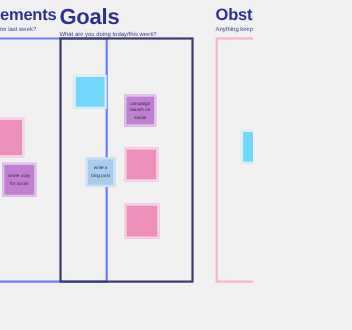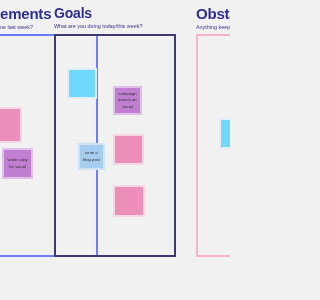--- a/index.html
+++ b/index.html
@@ -48,21 +48,21 @@
   #col-achievements .col-title { font-size: 15px; }
   #col-achievements .col-sub { font-size: 5.4px; margin-top: 4px; }
   #frame-achievements {
     left: -48px; top: 34px; width: 146px; height: 223px;
     border: 2px solid #6c7ef5;
     border-top-left-radius: 1px;
   }
 
   
   #col-goals { left: 54px; top: 6px; width: 124px; }
-  #col-goals .col-title { font-size: 14px; }
+  #col-goals .col-title { font-size: 20px; }
   #col-goals .col-sub { font-size: 5.4px; margin-top: 4px; }
   #frame-goals {
     left: 54px; top: 34px; width: 122px; height: 223px;
     border: 2px solid #3b3b70;
   }
 
   
   #col-obstacles { left: 196px; top: 6px; width: 120px; }
   #col-obstacles .col-title { font-size: 15px; }
   #col-obstacles .col-sub { font-size: 5.4px; margin-top: 4px; }

